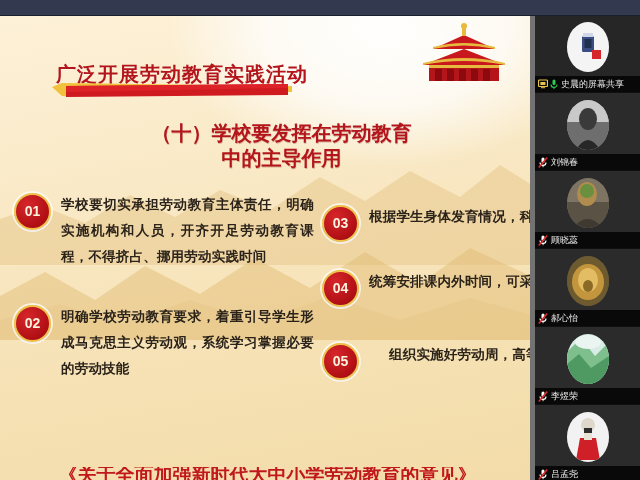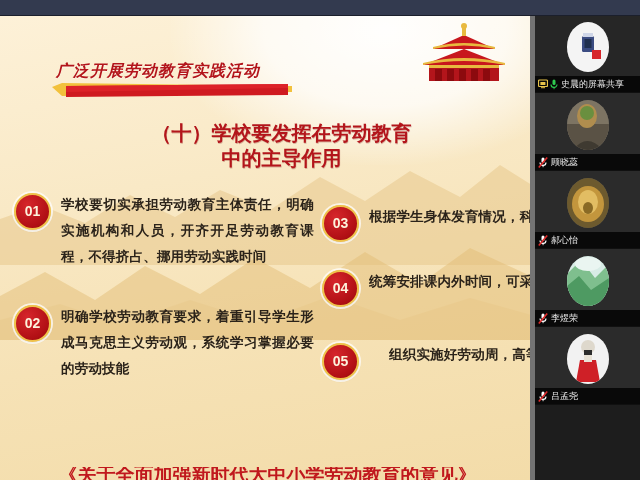--- a/index.html
+++ b/index.html
@@ -64,27 +64,26 @@
     position: absolute;
     right: 28px; top: 8px;
     width: 86px; height: 60px;
     pointer-events: none;
   }
 
   
   .banner-title {
     position: absolute;
     left: 56px; top: 46px;
-    font-size: 16px;
+    font-size: 20px;
     font-weight: bold;
     letter-spacing: 1px;
     color: #b3151b;
     text-shadow: 0 1px 0 rgba(255,255,255,.5);
     white-space: nowrap;
-    font-style: italic;
   }
 
   
   .ribbon {
     position: absolute;
     left: 52px; top: 68px;
     width: 240px; height: 16px;
     pointer-events: none;
   }
 
@@ -341,20 +340,42 @@
           <svg width="8" height="11" viewBox="0 0 8 11">
             <rect x="2.5" y="0.6" width="3" height="5.4" rx="1.5" fill="#2ecc50"></rect>
             <path d="M1,5.4 a3,3 0 0 0 6,0" fill="none" stroke="#2ecc50" stroke-width="1.1"></path>
             <rect x="3.6" y="8" width="0.9" height="2.2" fill="#2ecc50"></rect>
           </svg>
         </span>
         <span class="nm">史晨的屏幕共享</span>
       </div>
     </div>
 
+    <div class="tile">
+      <div class="av">
+        <svg viewBox="0 0 42 50">
+            <rect width="42" height="50" fill="#8e8e8e"></rect>
+          <rect y="0" width="42" height="22" fill="#c9c9c9"></rect>
+          <rect y="22" width="42" height="28" fill="#6e6e6e"></rect>
+          <ellipse cx="21" cy="19" rx="9" ry="11" fill="#3a3a3a"></ellipse>
+          <path d="M9,50 q12,-20 24,0 Z" fill="#272727"></path>
+        </svg>
+      </div>
+      <div class="namebar">
+        <span class="ic">
+          <svg width="10" height="11" viewBox="0 0 10 11">
+            <rect x="3.5" y="0.6" width="3" height="5.4" rx="1.5" fill="#ffffff"></rect>
+            <path d="M2,5.4 a3,3 0 0 0 6,0" fill="none" stroke="#ffffff" stroke-width="1.1"></path>
+            <rect x="4.6" y="8" width="0.9" height="2.2" fill="#ffffff"></rect>
+            <line x1="0.8" y1="10.4" x2="9.2" y2="0.6" stroke="#e02a2a" stroke-width="1.6"></line>
+          </svg>
+        </span>
+        <span class="nm">刘锦春</span>
+      </div>
+    </div>
 
     <div class="tile">
       <div class="av">
         <svg viewBox="0 0 42 50">
             <rect width="42" height="50" fill="#7d7463"></rect>
           <rect y="24" width="42" height="26" fill="#5a5245"></rect>
           <ellipse cx="20" cy="16" rx="10" ry="12" fill="#b08d4e"></ellipse>
           <ellipse cx="20" cy="13" rx="7" ry="7" fill="#6a8f3f"></ellipse>
           <path d="M6,50 q14,-18 30,0 Z" fill="#3f3a31"></path>
         </svg>

